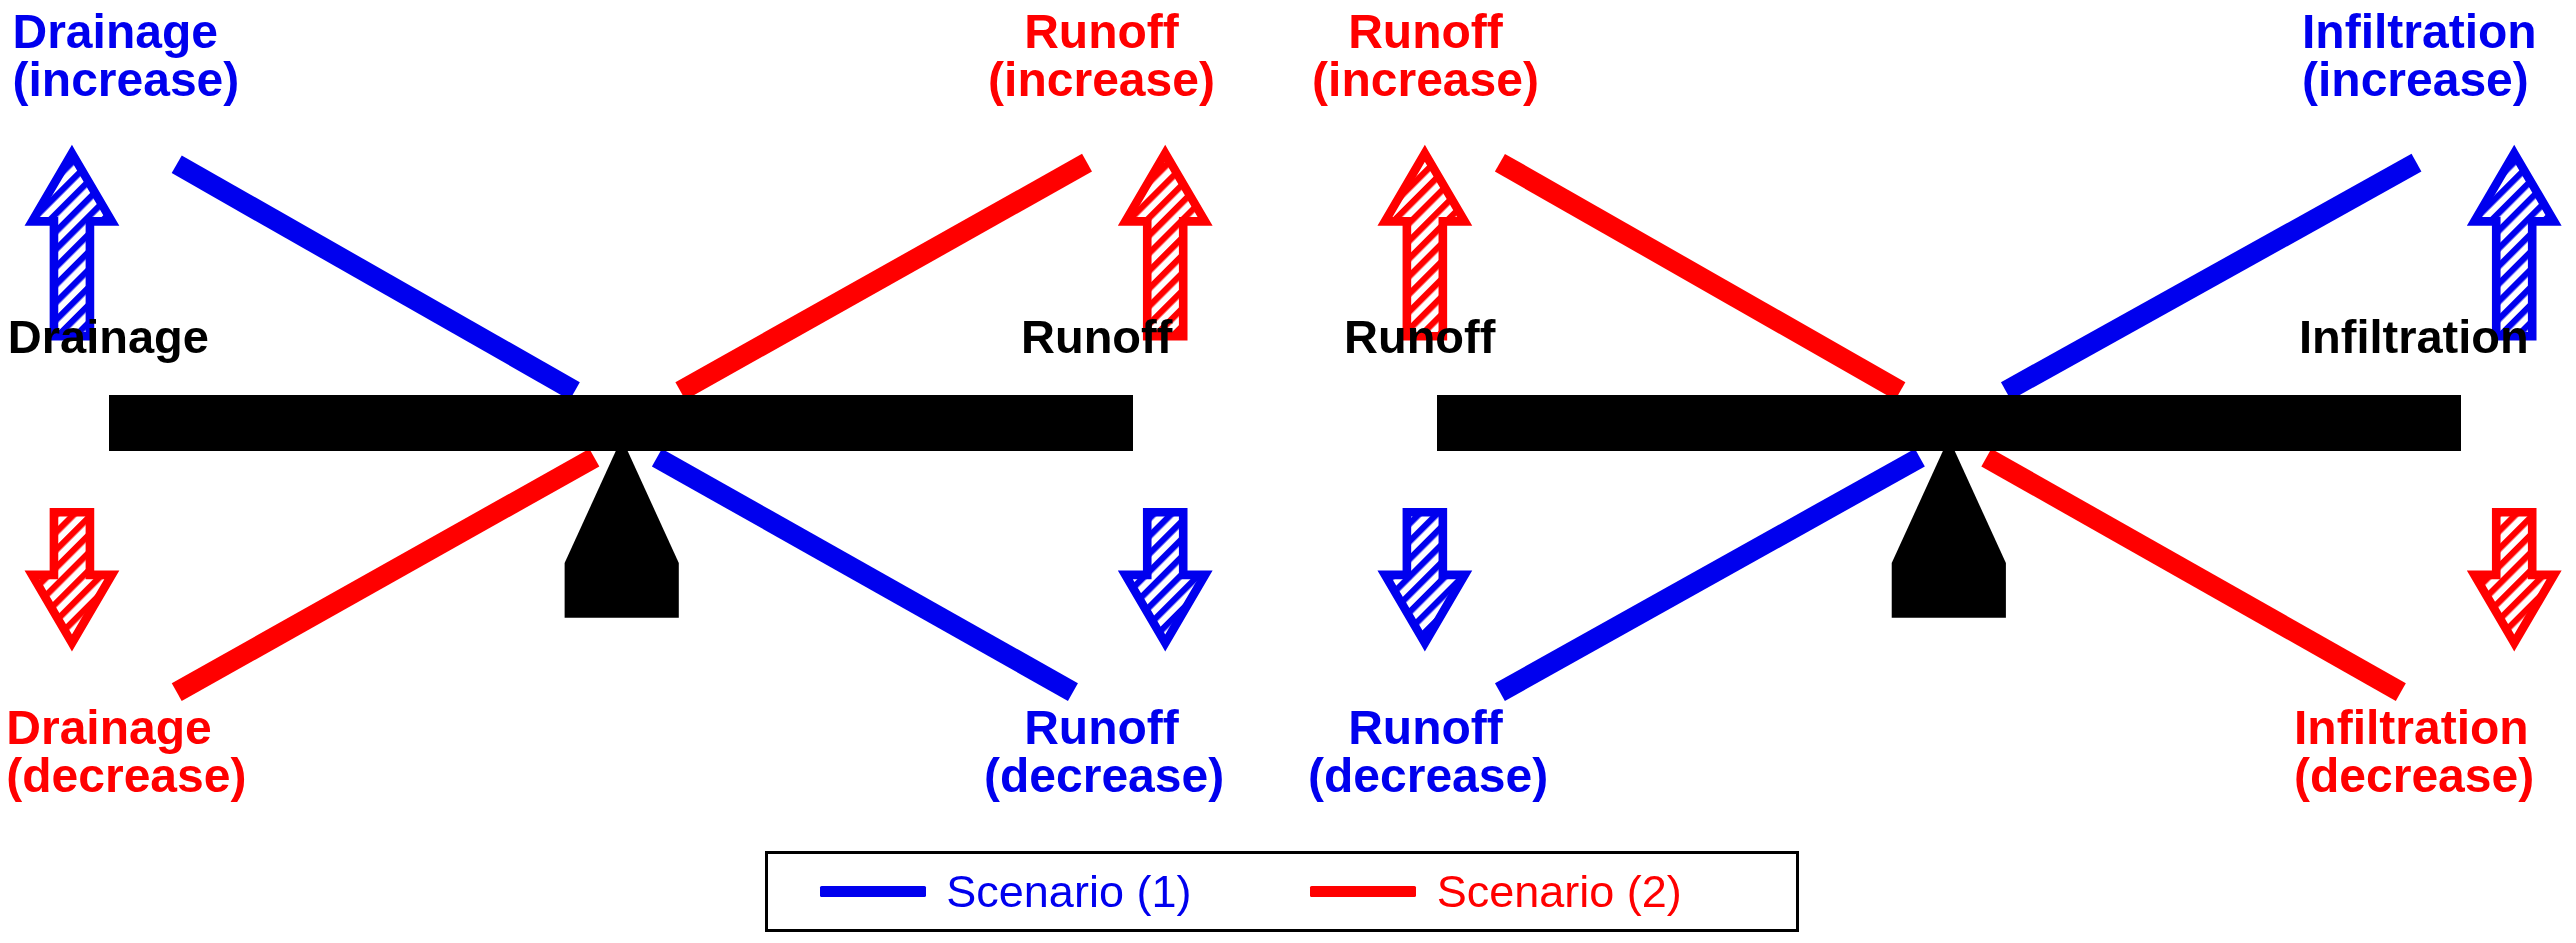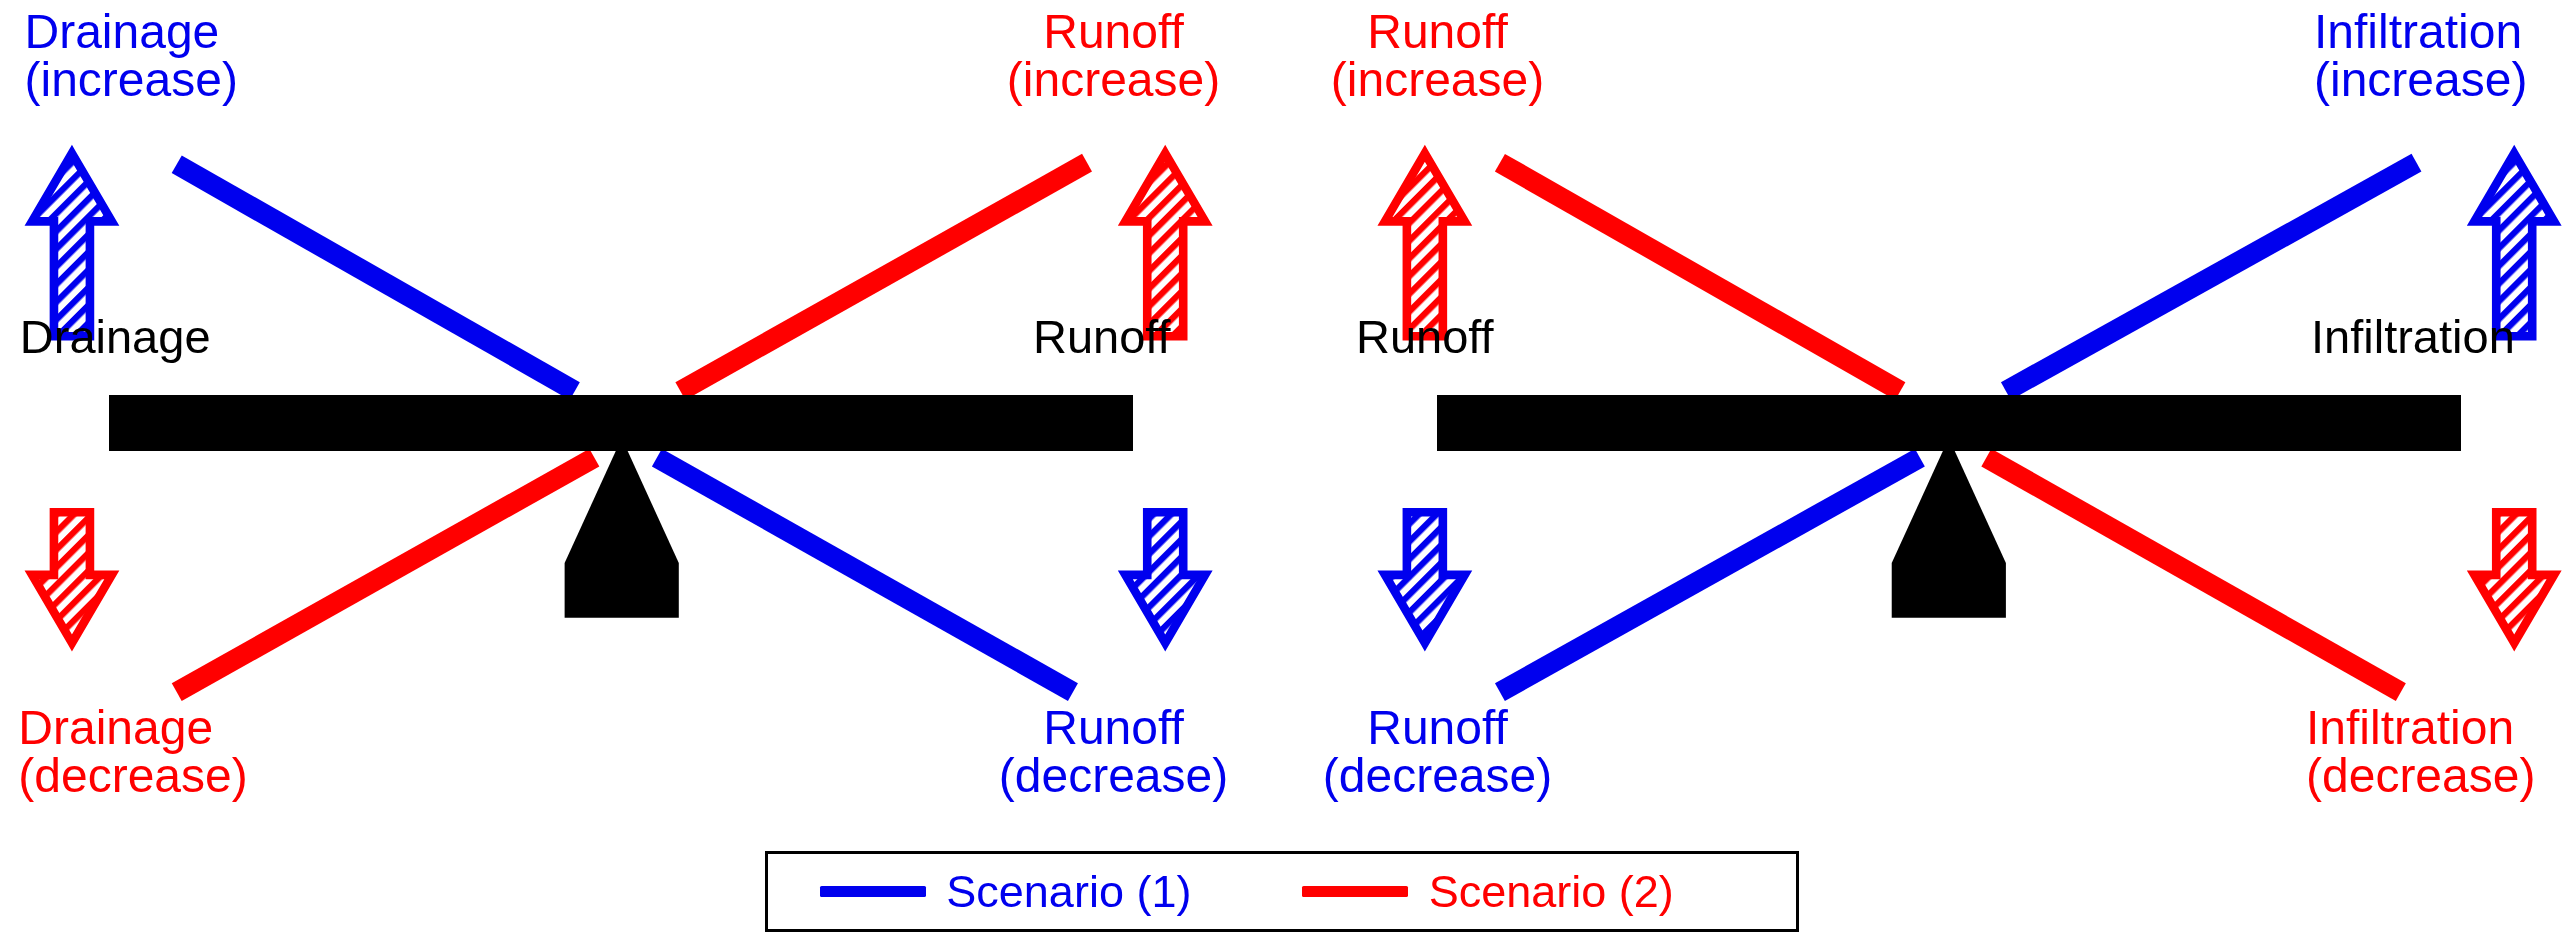--- a/index.html
+++ b/index.html
@@ -1,31 +1,31 @@
 <!DOCTYPE html>
 <html style="font-size:12.5px"><head>
 <meta charset="utf-8">
 <style>
   html,body{margin:0;padding:0;background:#ffffff;}
   body{width:2576px;height:944px;font-family:"Liberation Sans",sans-serif;}
   #stage{position:relative;width:2576px;height:944px;overflow:hidden;background:#fff;}
 
-  .lbl{position:absolute;white-space:nowrap;line-height:1.04;font-weight:400;margin-left:12px;}
+  .lbl{position:absolute;white-space:nowrap;line-height:1.04;font-weight:700;}
   .lbl.two{line-height:1.0;}
   .t-blue{color:#0000ee;}
   .t-red{color:#ff0000;}
   .t-black{color:#000000;}
   .sz-big{font-size:48px;}
   .sz-mid{font-size:47px;}
 
   .beam{position:absolute;background:#000000;}
 
   svg.layer{position:absolute;left:0;top:0;width:2576px;height:944px;overflow:visible;}
 
-  .legend-box{position:absolute;border:3.9px solid #000;background:#fff;display:flex;align-items:center;box-sizing:border-box;}
+  .legend-box{position:absolute;border:3.9px solid #000;background:#fff;display:flex;align-items:center;box-sizing:border-box;gap:8px;}
   .legend-item{display:flex;align-items:center;}
   .legend-swatch{display:inline-block;height:11px;border-radius:1.6px;}
   .legend-text{font-size:45px;white-space:nowrap;}
 </style>
 </head>
 <body>
 
 <div id="stage">
 
   <svg class="layer" viewBox="0 0 3294 1207">

